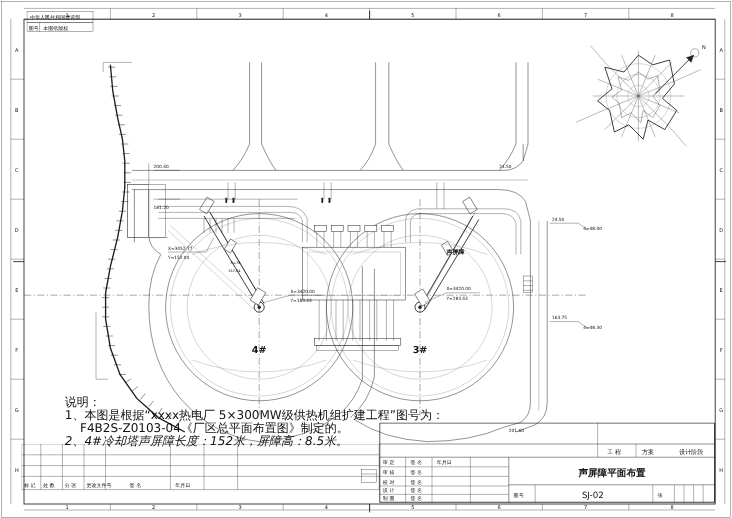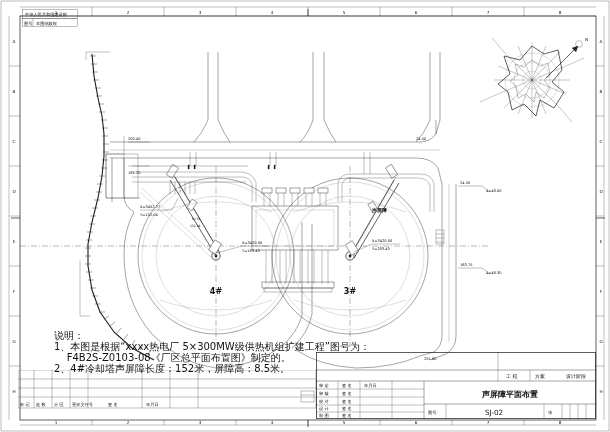--- a/index.html
+++ b/index.html
@@ -461,22 +461,22 @@
       <path d="M 104 16 L 98 18 L 102 22 Z" class="hatch"></path>
       <circle cx="105" cy="14" r="3.4" class="ln vthin" fill="#fff"></circle>
     </g>
     <text x="111" y="11" class="t4">N</text>
   </svg>
 
   <div class="abs" style="left:54px;top:330px;width:270px;">
     <div style="font-size:10px;line-height:11px;color:#111;">
       <div>说明：</div>
       <div style="white-space:pre;">1、本图是根据“xxxx热电厂 5×300MW级供热机组扩建工程”图号为：</div>
-      <div style="white-space:pre;">    F4B2S-Z0103-08《厂区总平面布置图》制定的。</div>
-      <div style="white-space:pre;">2、4#冷却塔声屏障长度：152米，屏障高：8.5米。</div>
+      <div style="white-space:pre;">    F4B2S-Z0103-04《厂区总平面布置图》制定的。</div>
+      <div style="white-space:pre;font-style:italic;">2、4#冷却塔声屏障长度：152米，屏障高：8.5米。</div>
     </div>
   </div>
 
   <svg class="abs" style="left:300px;top:390px" width="16" height="14">
     <rect x="1" y="1" width="13" height="11" class="ln vthin" fill="#fff"></rect>
     <line x1="1" y1="5" x2="14" y2="5" class="ln vthin"></line>
   </svg>
 
   <svg class="abs" style="left:316px;top:352px" width="280" height="68">
 

